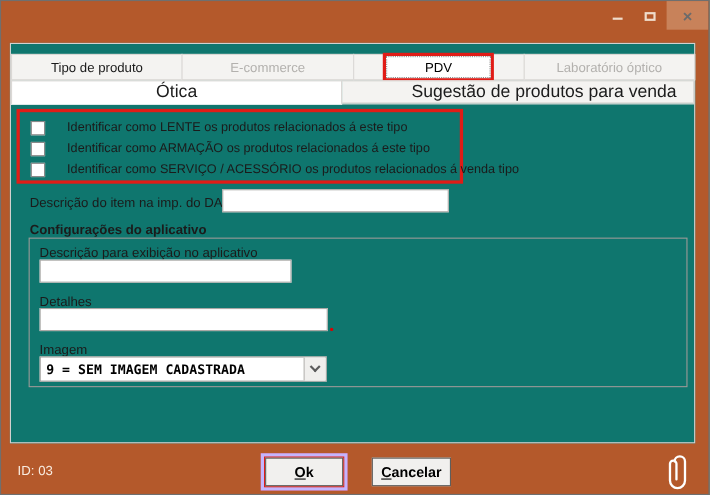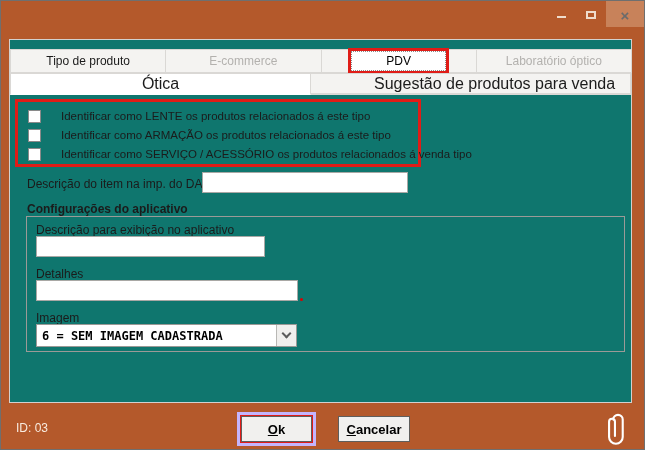--- a/index.html
+++ b/index.html
@@ -186,21 +186,21 @@
 
       <span class="gb-label lbl-desc">Descrição para exibição no aplicativo</span>
       <input class="gb-input inp-desc" value="" style="">
 
       <span class="gb-label lbl-det">Detalhes</span>
       <input class="gb-input inp-det" value="" style="">
       <span class="req-dot"></span>
 
       <span class="gb-label lbl-img">Imagem</span>
       <div class="combo">
-        <span class="combo-value">6 = SEM IMAGEM CADASTRADA</span>
+        <span class="combo-value">9 = SEM IMAGEM CADASTRADA</span>
         <span class="combo-btn">
           <span class="combo-chevron"></span>
         </span>
       </div>
     </div>
   </div>
 
   <a class="id-link">ID: 03</a>
 
   <span class="ok-frame">

